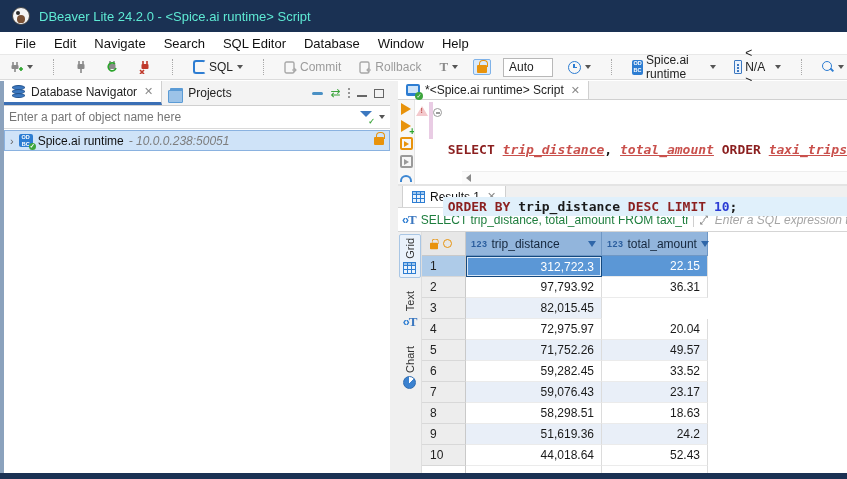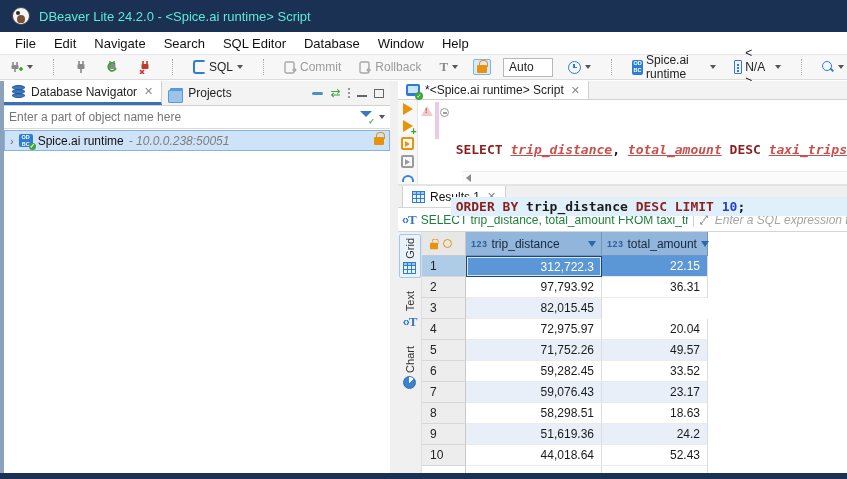--- a/index.html
+++ b/index.html
@@ -410,21 +410,21 @@
         <div class="ed-ruler">
           <span class="warn"></span>
         </div>
         <div class="ed-changebar">
             <i></i>
           </div>
         <div class="ed-fold">
           <span class="fold-minus"></span>
         </div>
         <div class="ed-code">
-          <div class="code-line"><span class="tk-kw">SELECT </span><span class="tk-link">trip_distance</span><span class="tk-plain">, </span><span class="tk-link">total_amount</span><span class="tk-kw"> DESC </span><span class="tk-link">taxi_trips</span></div>
+          <div class="code-line"><span class="tk-kw">SELECT </span><span class="tk-link">trip_distance</span><span class="tk-plain">, </span><span class="tk-link">total_amount</span><span class="tk-kw"> ORDER </span><span class="tk-link">taxi_trips</span></div>
           <div class="code-line current"><span class="tk-kw">ORDER BY </span><span class="tk-plain">trip_distance </span><span class="tk-kw">DESC LIMIT </span><span class="tk-num">10</span><span class="tk-plain">;</span></div>
         </div>
         <div class="ed-hscroll">
           <span class="hs-arrow"></span>
         </div>
       </div>
 
       <div class="results-tabbar">
         <span class="rtab">
           <span class="grid-ico">

